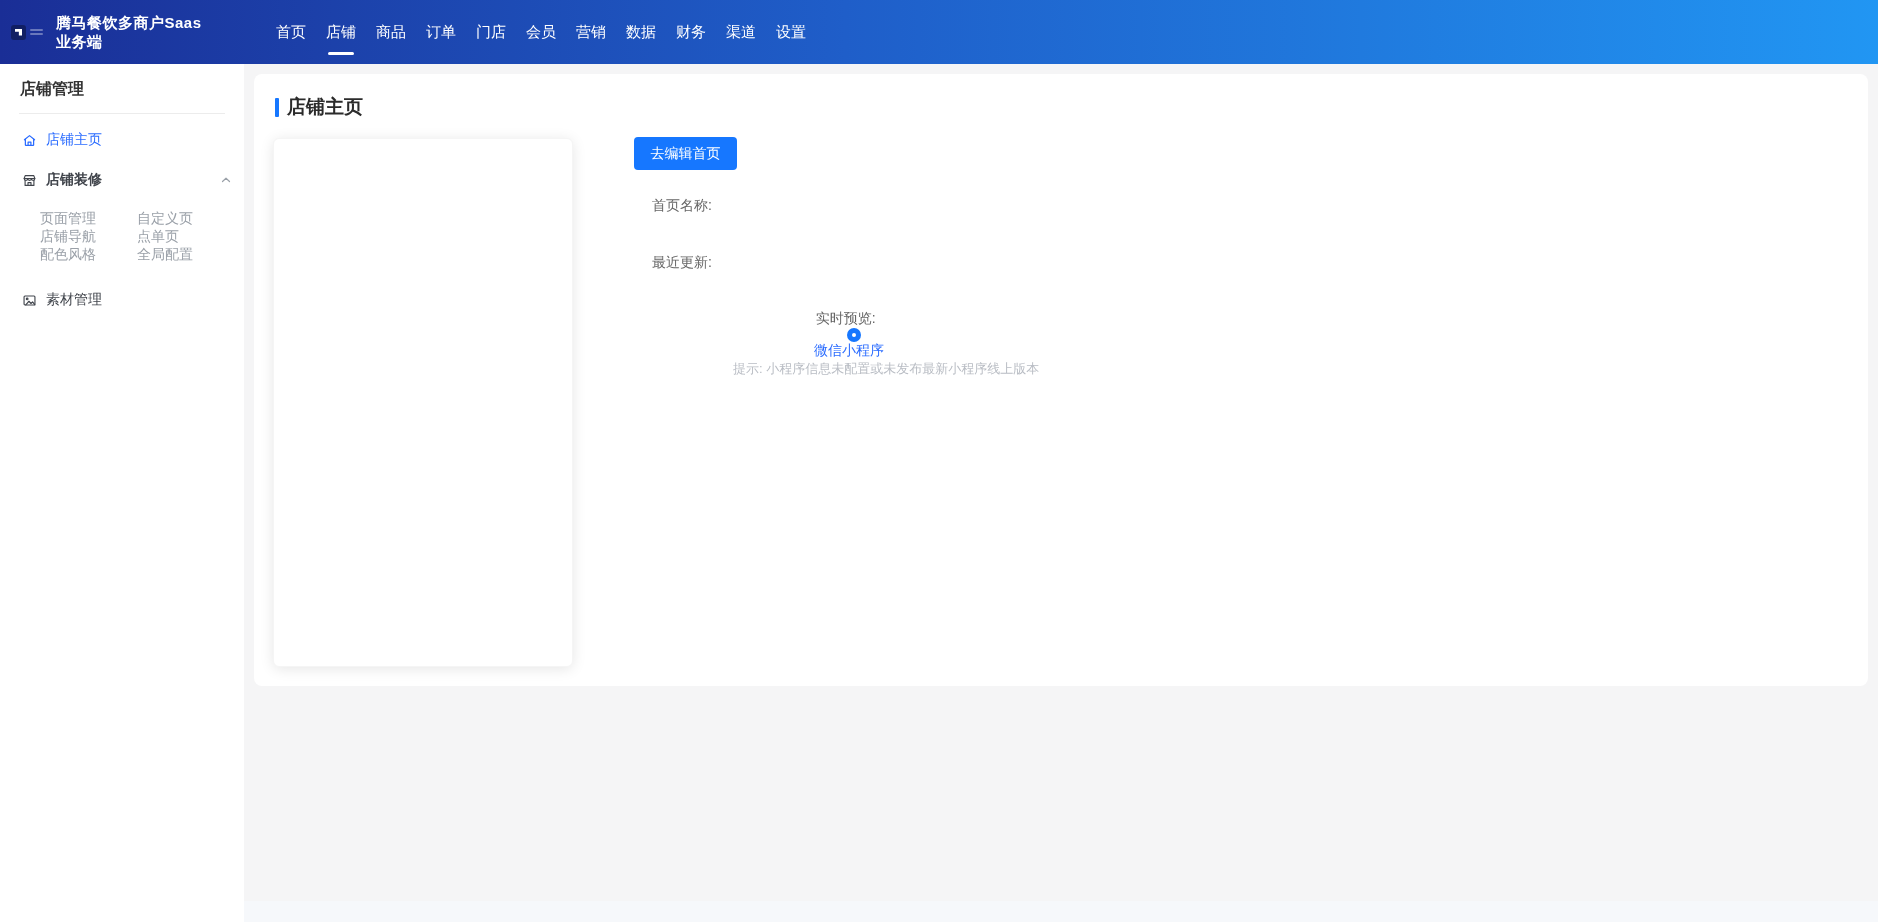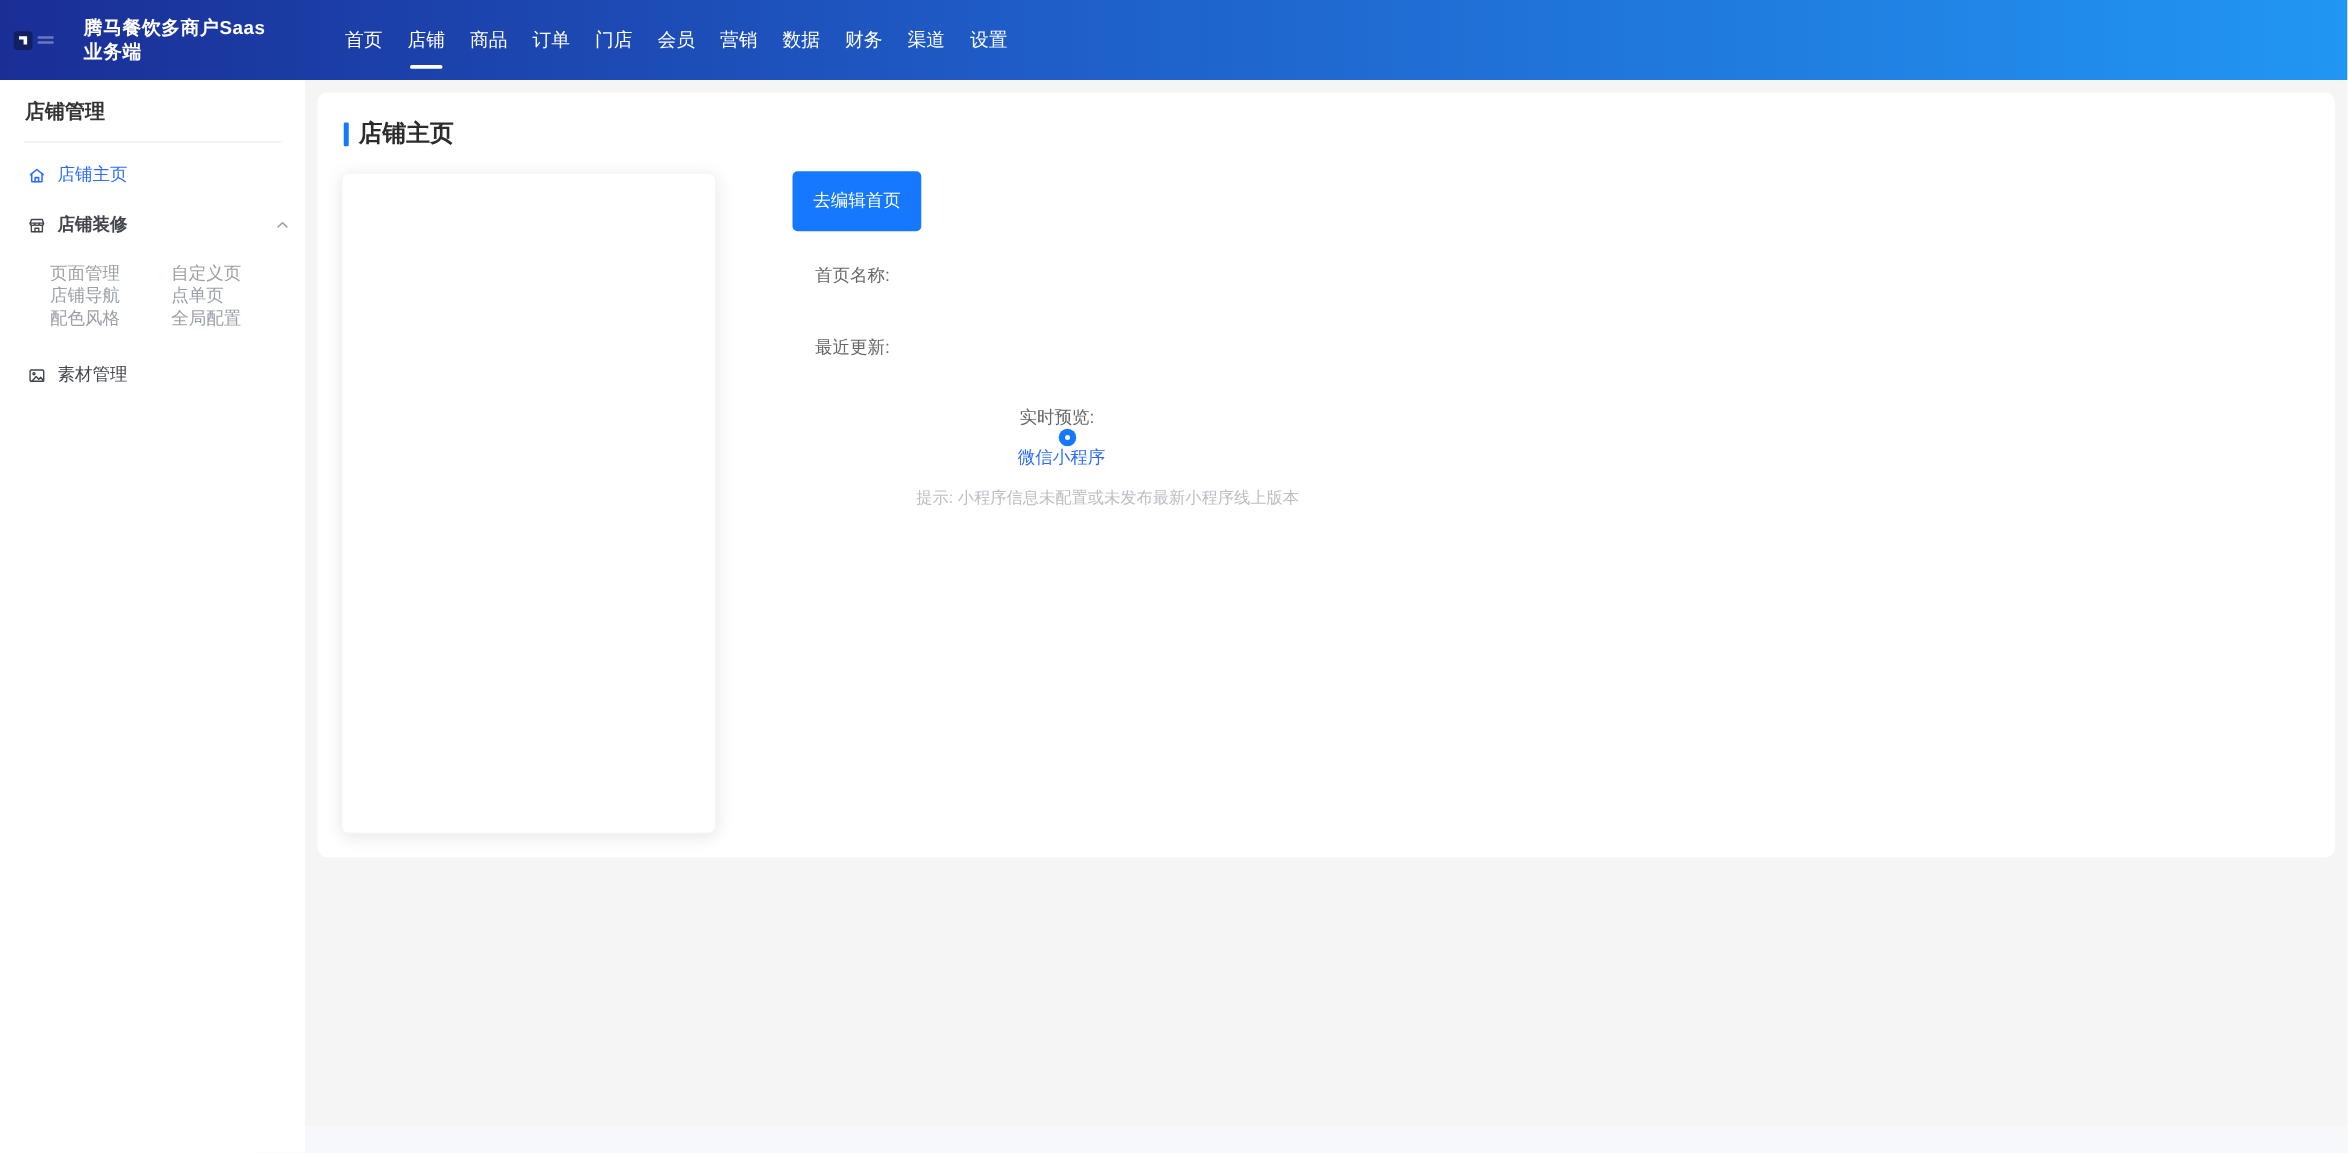--- a/index.html
+++ b/index.html
@@ -19,21 +19,21 @@
   .brand { position:absolute; left:11px; top:0; height:64px; display:flex; align-items:center; }
   .logo-wrap { display:flex; align-items:center; gap:4px; }
   .logo-square { width:15px; height:15px; background:#111f63; border-radius:3px; position:relative; flex:none; }
   .logo-square::after {
     content:""; position:absolute; left:4px; top:4px; width:7px; height:7px; background:#fff;
     clip-path:polygon(0 0,100% 0,100% 100%,55% 100%,55% 45%,0 45%);
   }
   .logo-sub { display:flex; flex-direction:column; gap:2px; }
   .logo-sub i { display:block; width:13px; height:2px; background:rgba(255,255,255,.35); border-radius:1px; }
   .brand-title {
-    margin-left:24px; width:158px; font-size:15px; font-weight:bold;
+    margin-left:13px; width:158px; font-size:15px; font-weight:bold;
     line-height:19px; letter-spacing:.5px;
   }
   .nav-menu {
     position:absolute; left:276px; top:0; height:64px;
     display:flex; align-items:flex-end; gap:20px;font-family:Liberation Serif, serif;
   }
   .nav-item {
     position:relative; font-size:15px; color:#fff; height:64px;
     display:flex; align-items:center; cursor:pointer; white-space:nowrap;
   }
@@ -88,39 +88,39 @@
 
   .preview-panel {
     position:absolute; left:19px; top:64px; width:300px; height:529px;
     background:#fff; border-radius:6px;
     border:1px solid #f5f5f5;
     box-shadow:0 2px 14px rgba(0,0,0,.10);
   }
 
   .detail-col { position:absolute; left:380px; top:63px; }
   .edit-btn {
-    width:103px; height:48px; background:#1677ff; color:#fff;
+    width:103px; height:33px; background:#1677ff; color:#fff;
     font-size:14px; border:none; border-radius:4px; cursor:pointer;
     font-family:inherit;
   }
   .field-row { margin-left:18px; font-size:14px; color:#666; height:17px; line-height:17px; }
   .field-row-1 { margin-top:27px; }
   .field-row-2 { margin-top:40px; }
   .preview-row { margin-left:18px; margin-top:39px; display:flex; align-items:center; font-size:14px;flex-direction:column; }
   .preview-row .row-label { color:#666; }
   .radio-dot {
     width:14px; height:14px; border-radius:50%; background:#1677ff;
     margin-left:17px; position:relative; flex:none; cursor:pointer;
   }
   .radio-dot::after {
     content:""; position:absolute; left:50%; top:50%; transform:translate(-50%,-50%);
     width:4px; height:4px; border-radius:50%; background:#fff;
   }
   .option-link { color:#2b6cff; margin-left:7px; cursor:pointer; }
-  .hint-text { margin-left:99px; margin-top:14px; font-size:13px; color:#b9bdc4;text-align:right; }
+  .hint-text { margin-left:99px; font-size:13px; color:#b9bdc4;text-align:right; }
 </style>
 </head>
 <body>
 
 <header class="navbar">
   <div class="brand">
     <div class="logo-wrap">
       <span class="logo-square"></span>
       <span class="logo-sub">
           <i></i>

